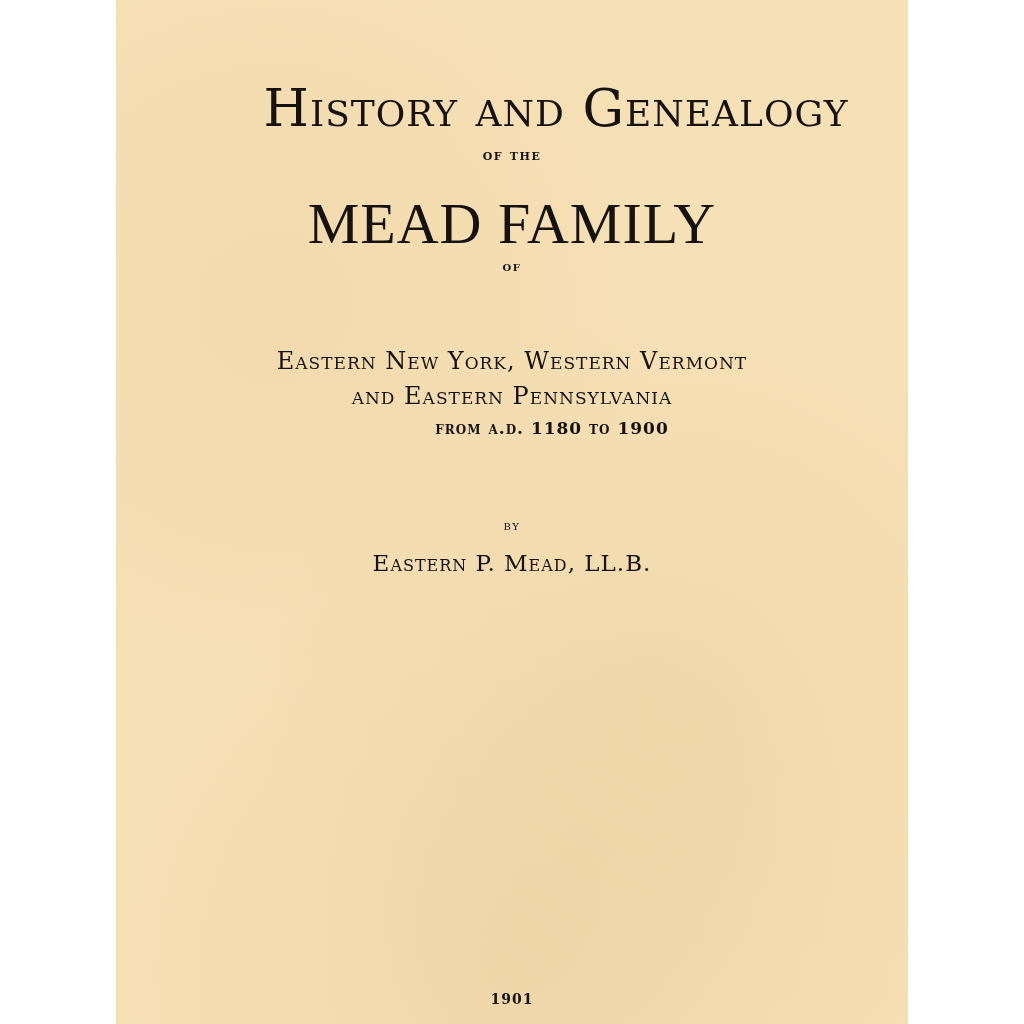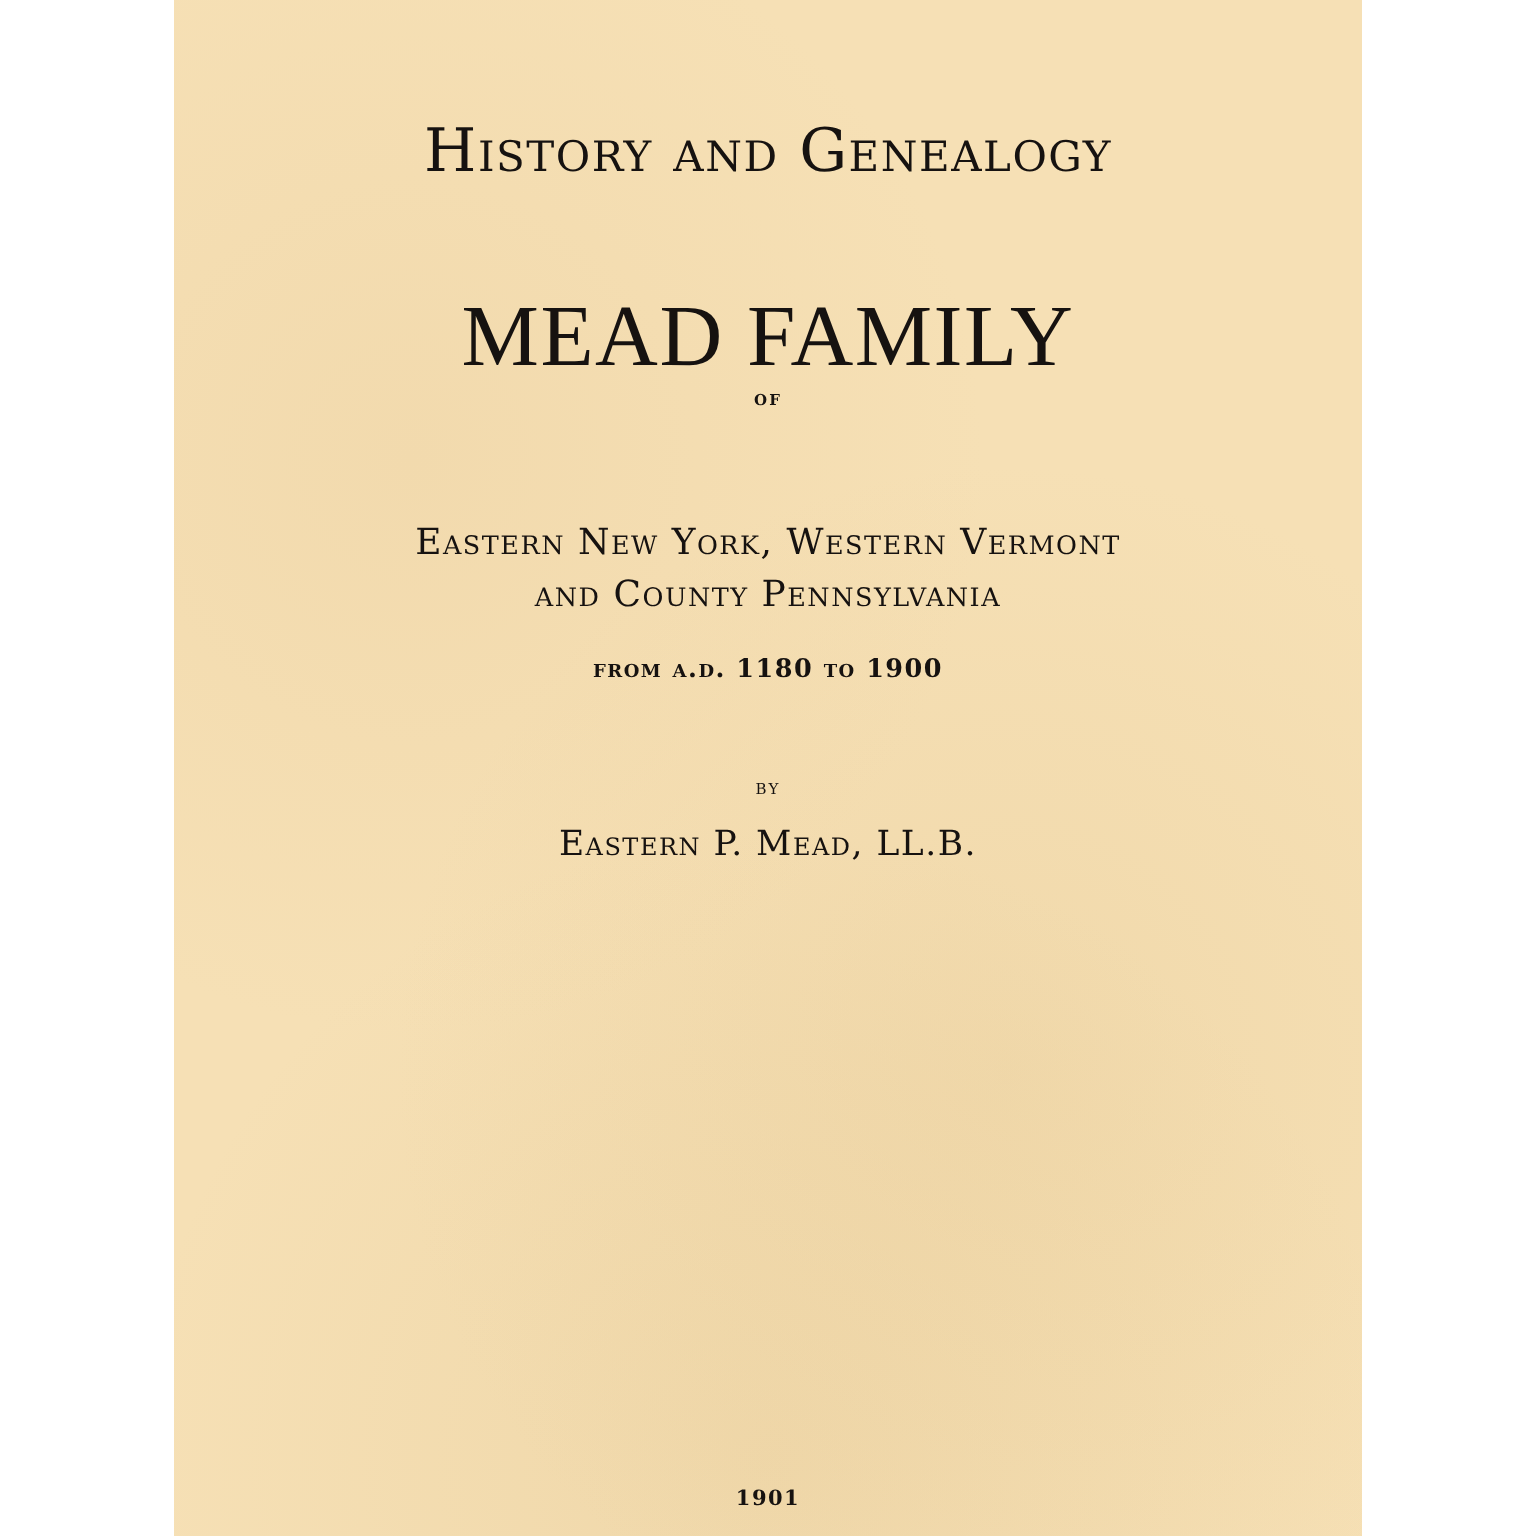--- a/index.html
+++ b/index.html
@@ -27,23 +27,24 @@
     .line {
       position: absolute;
       left: 0;
       width: 100%;
       text-align: center;
       white-space: nowrap;
       font-variant: small-caps;
     }
     .title-main {
       top: 78px;
-      font-size: 40px;
+      font-size: 52px;
       letter-spacing: 1px;
       font-weight: 500;
+      padding-left: 44px;
     }
     .of-the {
       top: 146px;
       font-size: 15px;
       letter-spacing: 1.5px;
       font-weight: bold;
       text-transform: lowercase;
     }
     .family {
       top: 190px;
@@ -60,25 +61,26 @@
       text-transform: lowercase;
     }
     .region {
       font-size: 24px;
       letter-spacing: 1px;
     }
     .region-1 { top: 312px; }
     .region-2 { top: 347px; }
     .region-3 { top: 382px; }
     .dates {
-      top: 436px;
+      top: 418px;
       font-size: 17px;
       letter-spacing: 1px;
       font-weight: bold;
       text-transform: lowercase;
+      padding-left: 40px;
     }
     .by {
       top: 517px;
       font-size: 14px;
       letter-spacing: 1.5px;
       font-weight: normal;
       text-transform: lowercase;
       text-align: center;
     }
     .author {
@@ -92,21 +94,22 @@
       font-weight: bold;
       letter-spacing: 1px;
       margin-top: 45px;
     }
   </style>
 </head>
 <body>
 
 <div class="page">
   <div class="line title-main">History and Genealogy</div>
+  <div class="line of-the">of the</div>
   <div class="line family">MEAD FAMILY</div>
   <div class="line of">of</div>
   <div class="line region region-2">Eastern New York, Western Vermont</div>
-  <div class="line region region-3">and County Pennsylvania</div>
+  <div class="line region region-3">and Eastern Pennsylvania</div>
   <div class="line dates">from A.D. 1180 to 1900</div>
   <div class="line by">by</div>
   <div class="line author">Eastern P. Mead, LL.B.</div>
   <div class="line year">1901</div>
 </div>
 
 </body></html>

